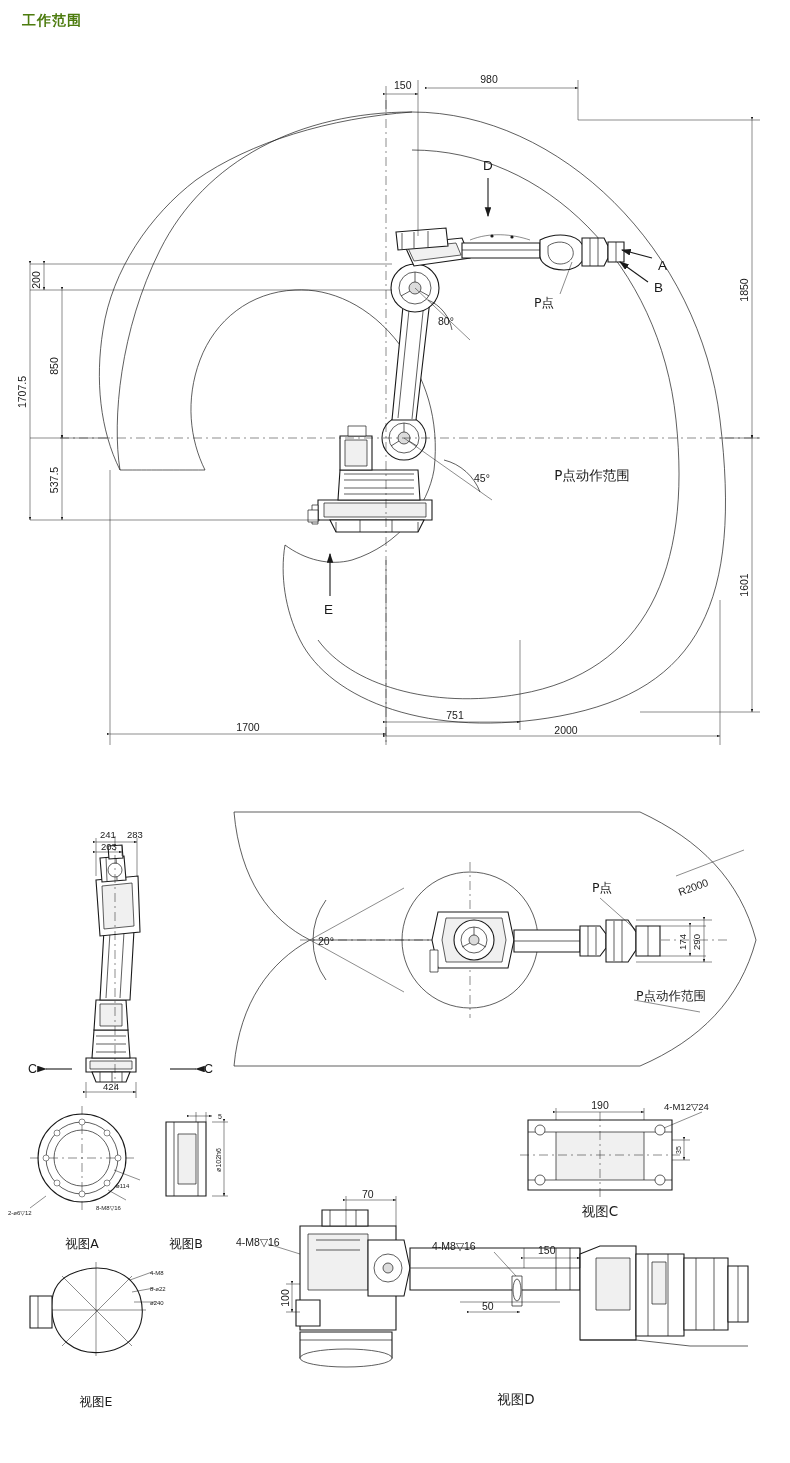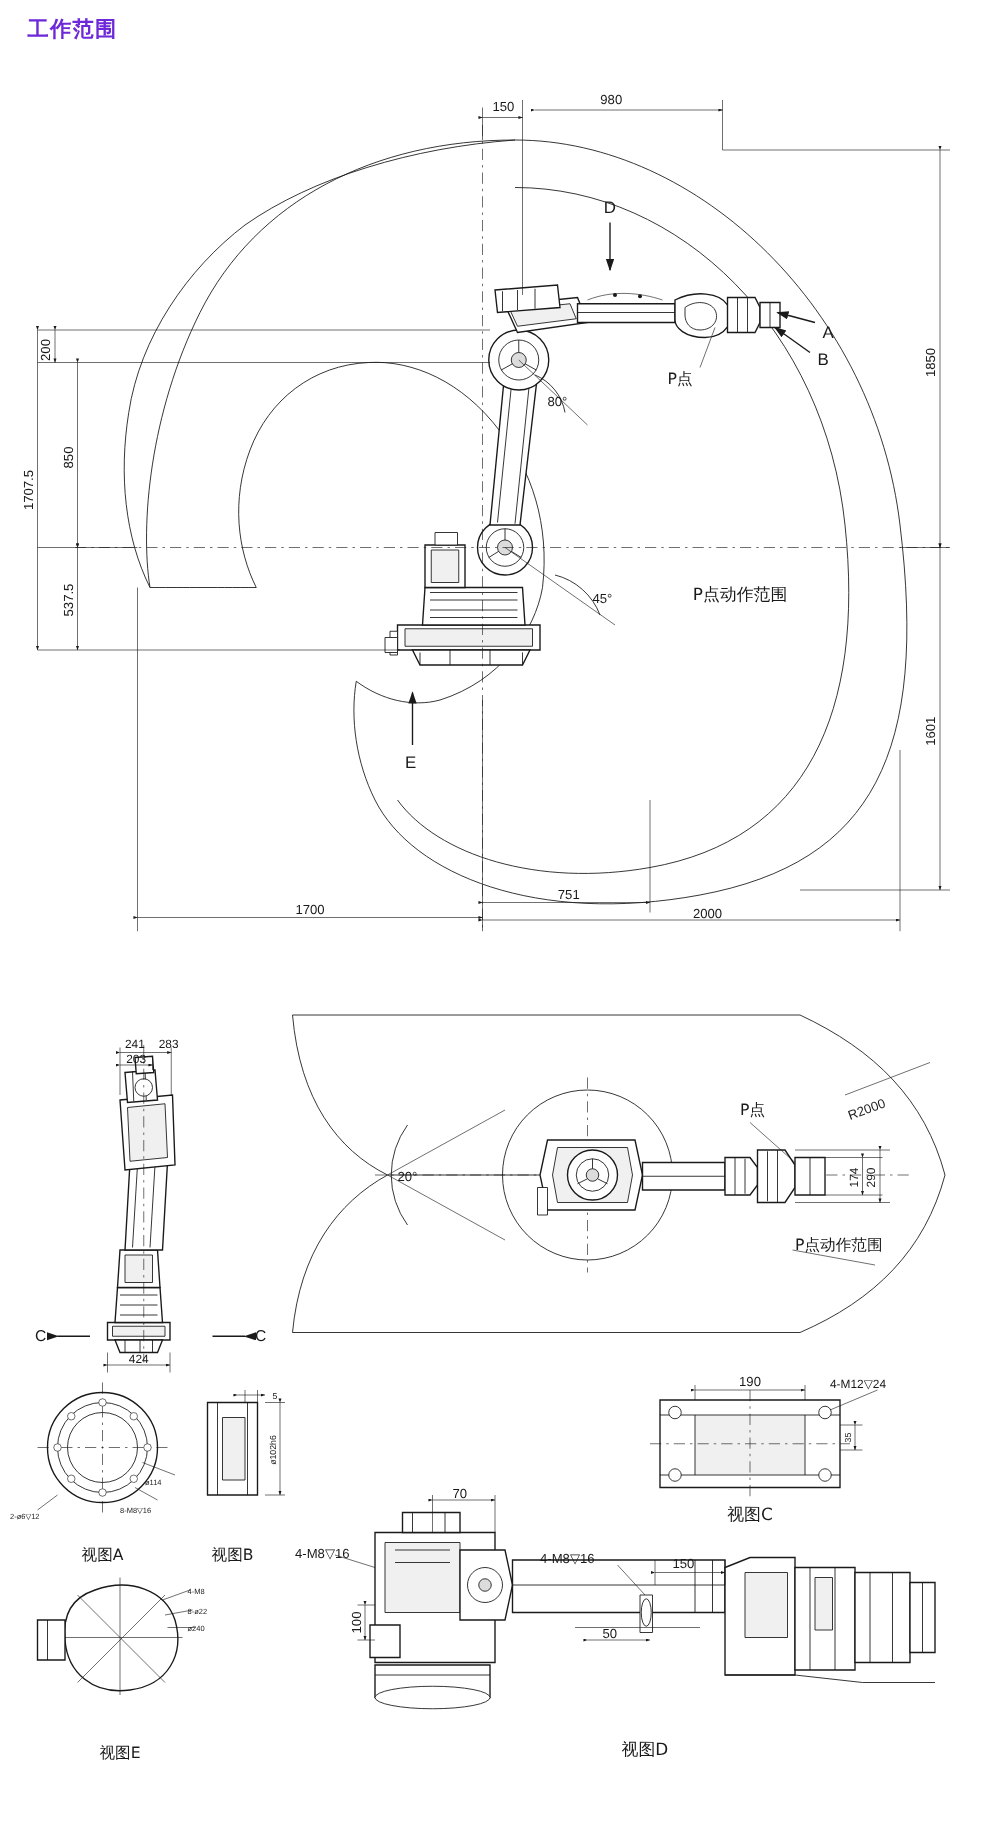--- a/index.html
+++ b/index.html
@@ -2,21 +2,21 @@
 <html><head>
 <meta charset="utf-8">
 <style>
   html,body{margin:0;padding:0;background:#ffffff;}
   body{
     width:790px;height:1463px;position:relative;overflow:hidden;
     font-family:"Liberation Sans", sans-serif;color:#000;
   }
   .title{
     position:absolute;left:22px;top:12px;
-    font-size:17px;font-weight:bold;color:#6d28d9;letter-spacing:1px;
+    font-size:14px;font-weight:bold;color:#4d7c0f;letter-spacing:1px;
   }
   svg.sheet{position:absolute;left:0;top:0;width:790px;height:1463px;}
   .ln{stroke:#1a1a1a;fill:none;}
   .thin{stroke-width:0.7;}
   .vthin{stroke-width:0.5;}
   .med{stroke-width:1.1;}
   .dash{stroke-dasharray:9 4 2 4;}
   .fillw{fill:#ffffff;}
   .fillg{fill:#f0f0f0;}
   .fillgg{fill:#dcdcdc;}

